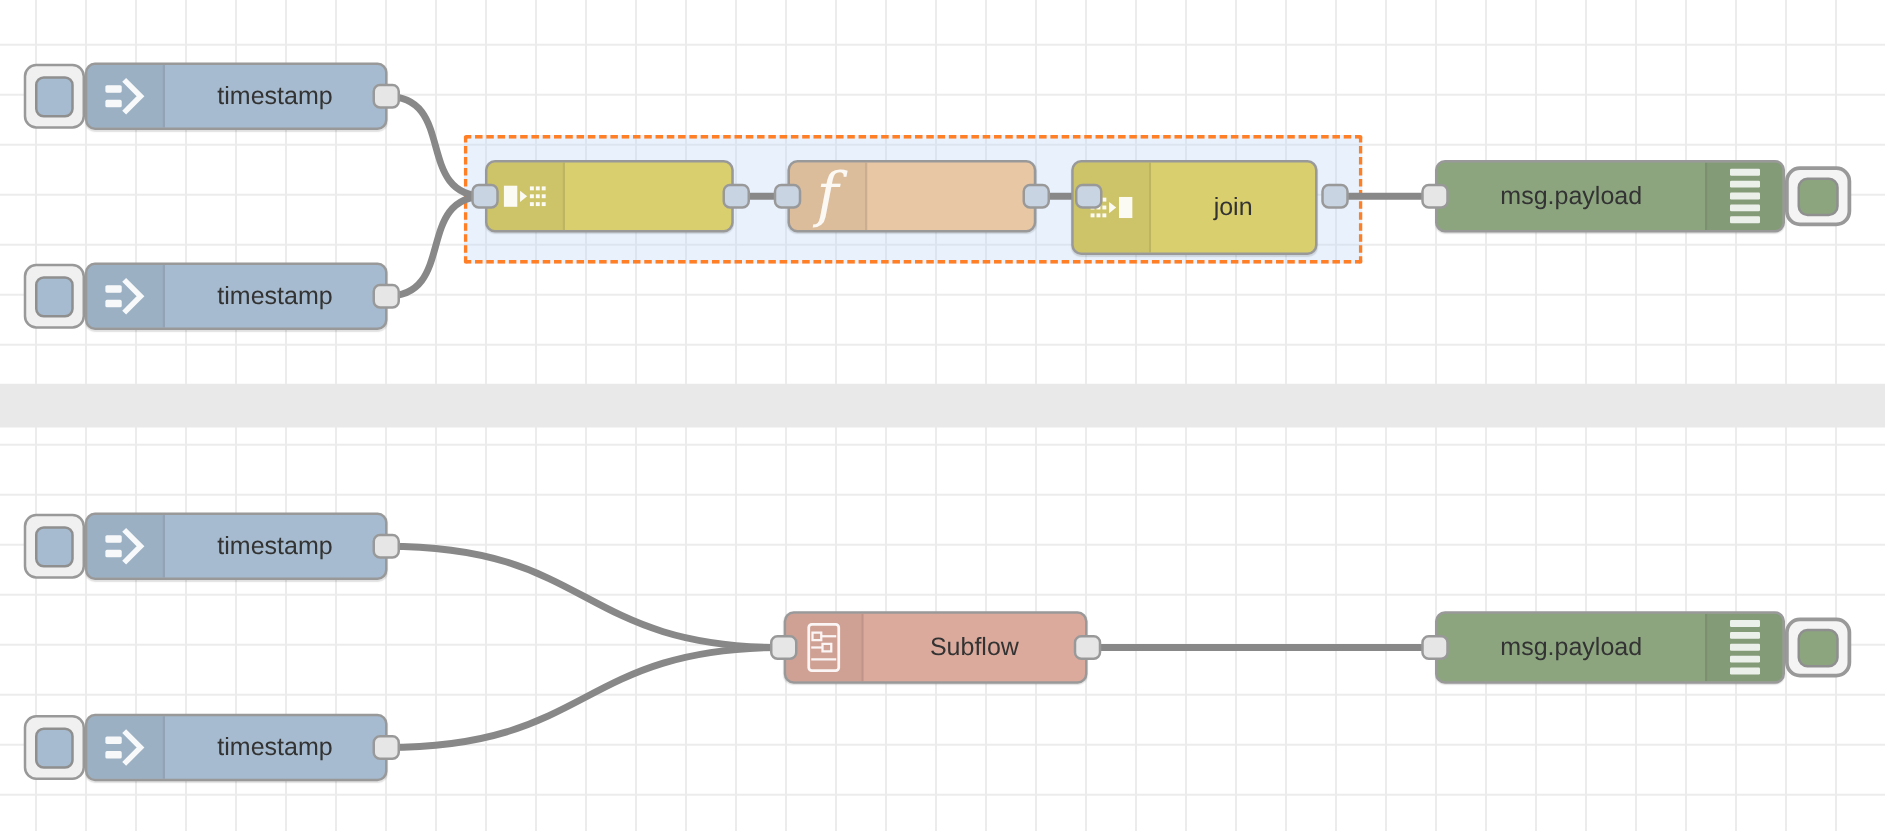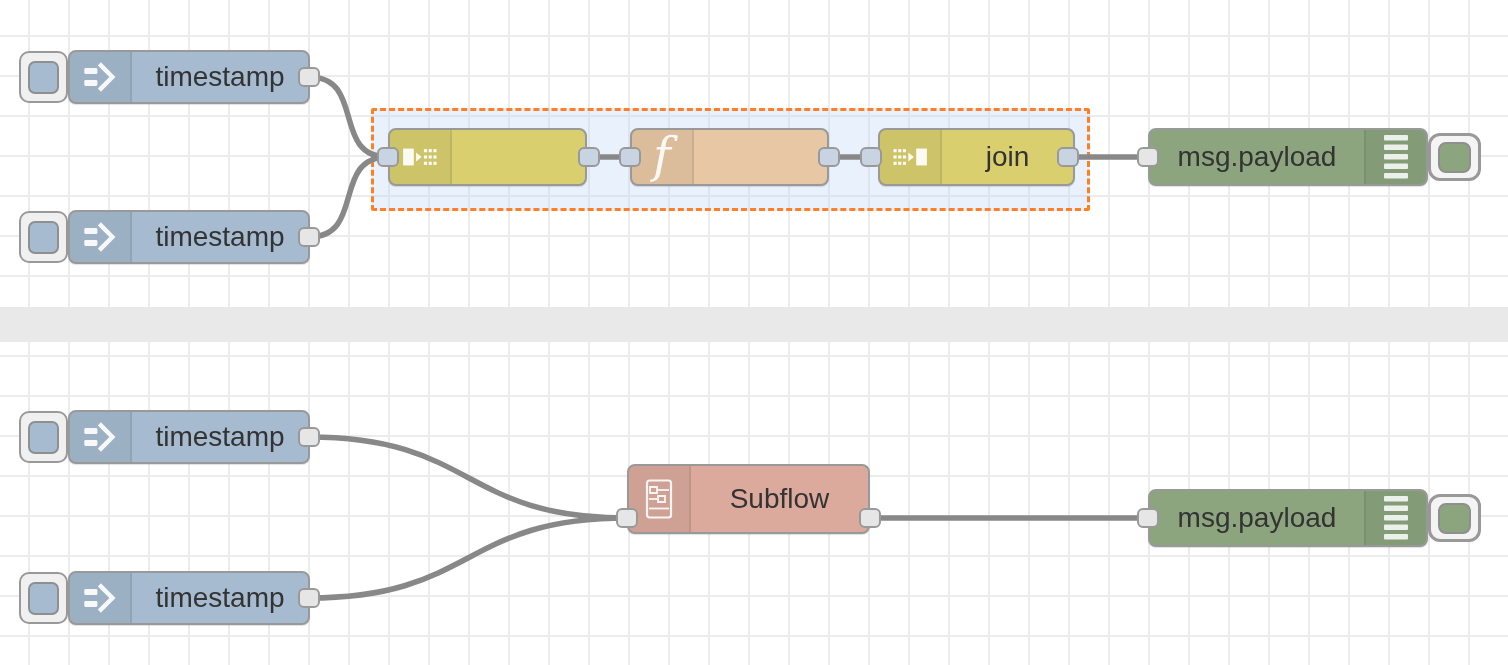--- a/index.html
+++ b/index.html
@@ -32,21 +32,21 @@
   .node.subflow{background:#dcaa9d;}
   .node.debug{background:#8ca57f;}
   .icon-region{
     width:60px;flex:0 0 60px;display:flex;align-items:center;justify-content:center;
     background:rgba(0,0,0,0.055);border-right:2px solid rgba(0,0,0,0.08);
     border-radius:6px 0 0 6px;
   }
   .icon-region.right{border-right:none;border-left:2px solid rgba(0,0,0,0.08);border-radius:0 6px 6px 0;}
   .node-label{
     flex:1;display:flex;align-items:center;justify-content:center;
-    font-size:28px;color:#333333;white-space:nowrap;overflow:hidden;
+    font-size:20px;color:#333333;white-space:nowrap;overflow:hidden;
   }
   .port{
     position:absolute;width:22px;height:20px;box-sizing:border-box;
     background:#e6e6e6;border:2px solid #999999;border-radius:6px;z-index:5;
   }
   .port.sel{background:#c9d4e2;}
   .inject-btn{
     position:absolute;width:49px;height:52px;box-sizing:border-box;z-index:3;
     background:#f0f0f0;border:2px solid #999999;border-radius:10px;
     display:flex;align-items:center;justify-content:center;
@@ -155,21 +155,21 @@
 
   <div class="node function" style="left:630px;top:128px;width:199px;height:58px">
     <span class="icon-region">
       <svg class="icn" width="34" height="54" viewBox="0 0 34 54">
         <text x="17" y="42" text-anchor="middle" font-family="'DejaVu Serif',serif" font-style="italic" font-size="48" fill="#ffffff" opacity="0.9">f</text>
       </svg>
     </span>
     <span class="node-label"></span>
   </div>
 
-  <div class="node splitjoin" style="left:878px;top:128px;width:197px;height:58px">
+  <div class="node splitjoin" style="left:857px;top:128px;width:197px;height:76px">
     <span class="icon-region">
       <svg class="icn" width="36" height="28" viewBox="0 0 32 24">
         <g fill="#ffffff" opacity="0.92">
           <rect x="1.3" y="5" width="2.8" height="2.8"></rect>
             <rect x="5.5" y="5" width="2.8" height="2.8"></rect>
             <rect x="9.7" y="5" width="2.8" height="2.8"></rect>
           <rect x="1.3" y="10.6" width="2.8" height="2.8"></rect>
             <rect x="5.5" y="10.6" width="2.8" height="2.8"></rect>
             <rect x="9.7" y="10.6" width="2.8" height="2.8"></rect>
           <rect x="1.3" y="16.2" width="2.8" height="2.8"></rect>
@@ -217,21 +217,21 @@
         <g fill="#ffffff" opacity="0.92">
           <rect x="1" y="6.2" width="10" height="4.6" rx="1"></rect>
           <rect x="1" y="15.2" width="10" height="4.6" rx="1"></rect>
         </g>
         <path d="M12.5 3 L22.5 13 L12.5 23" fill="none" stroke="#ffffff" stroke-width="4.4" opacity="0.92"></path>
       </svg>
     </span>
     <span class="node-label">timestamp</span>
   </div>
 
-  <div class="node subflow" style="left:627px;top:464px;width:243px;height:70px">
+  <div class="node subflow" style="left:627px;top:489px;width:243px;height:58px">
     <span class="icon-region">
       <svg class="icn" width="28" height="40" viewBox="0 0 28 40">
         <g stroke="#ffffff" opacity="0.9" fill="none" stroke-width="2.2">
           <rect x="2" y="1.5" width="24" height="37" rx="2.5"></rect>
         </g>
         <g stroke="#ffffff" opacity="0.9" fill="none" stroke-width="1.8">
           <rect x="5" y="8" width="7" height="6"></rect>
           <line x1="12" y1="11" x2="24" y2="11"></line>
           <line x1="4" y1="20" x2="13" y2="20"></line>
           <rect x="13" y="17" width="7" height="6"></rect>

